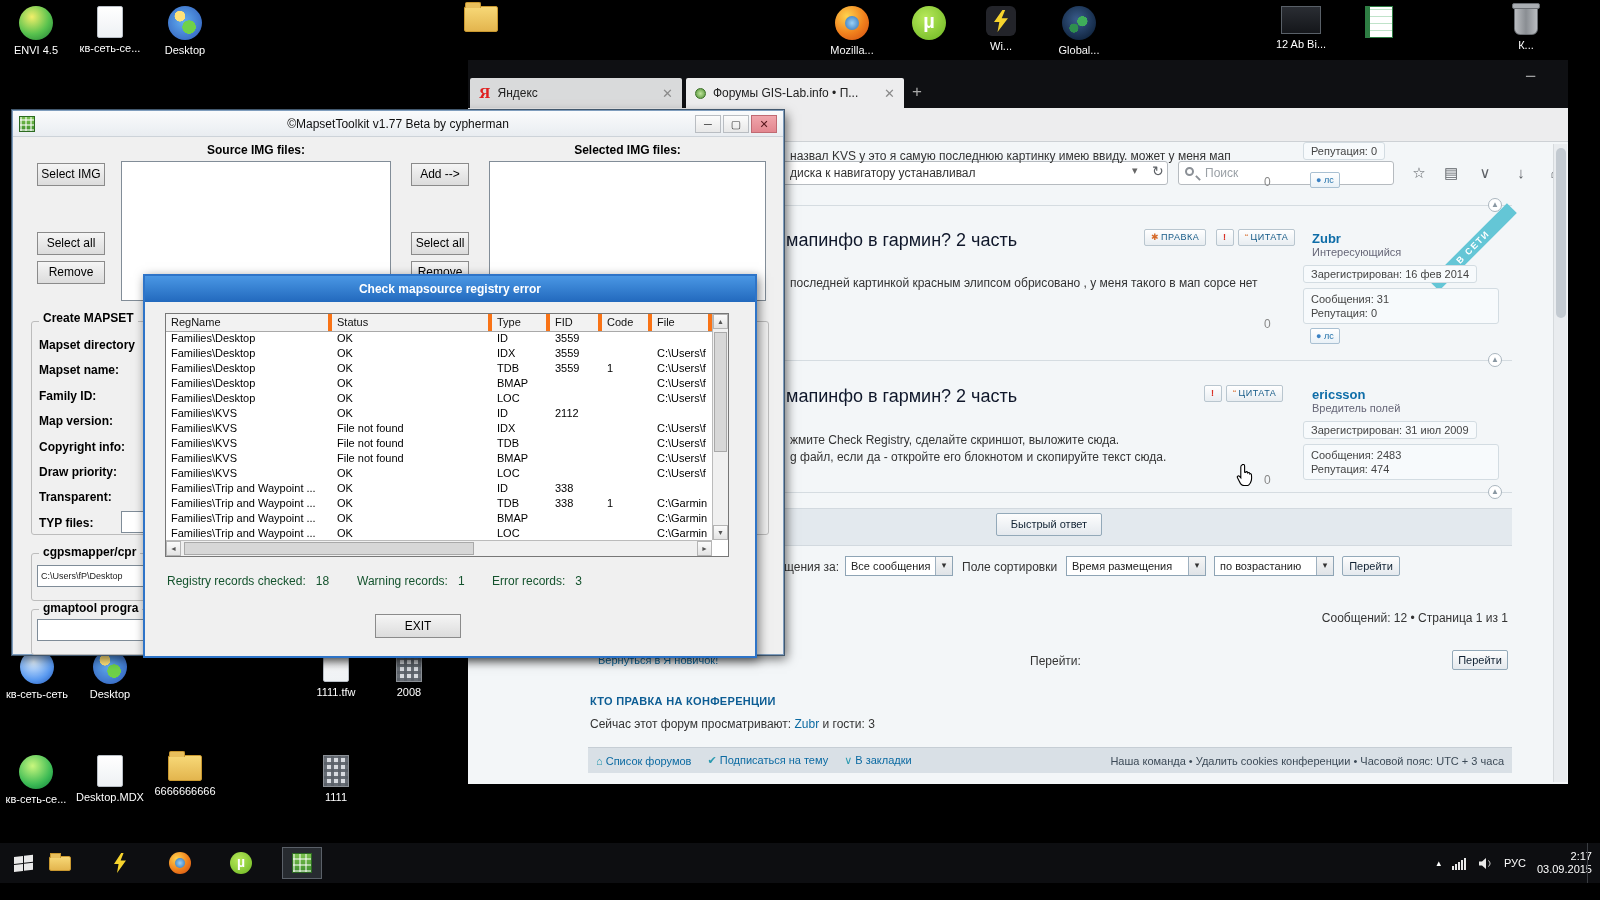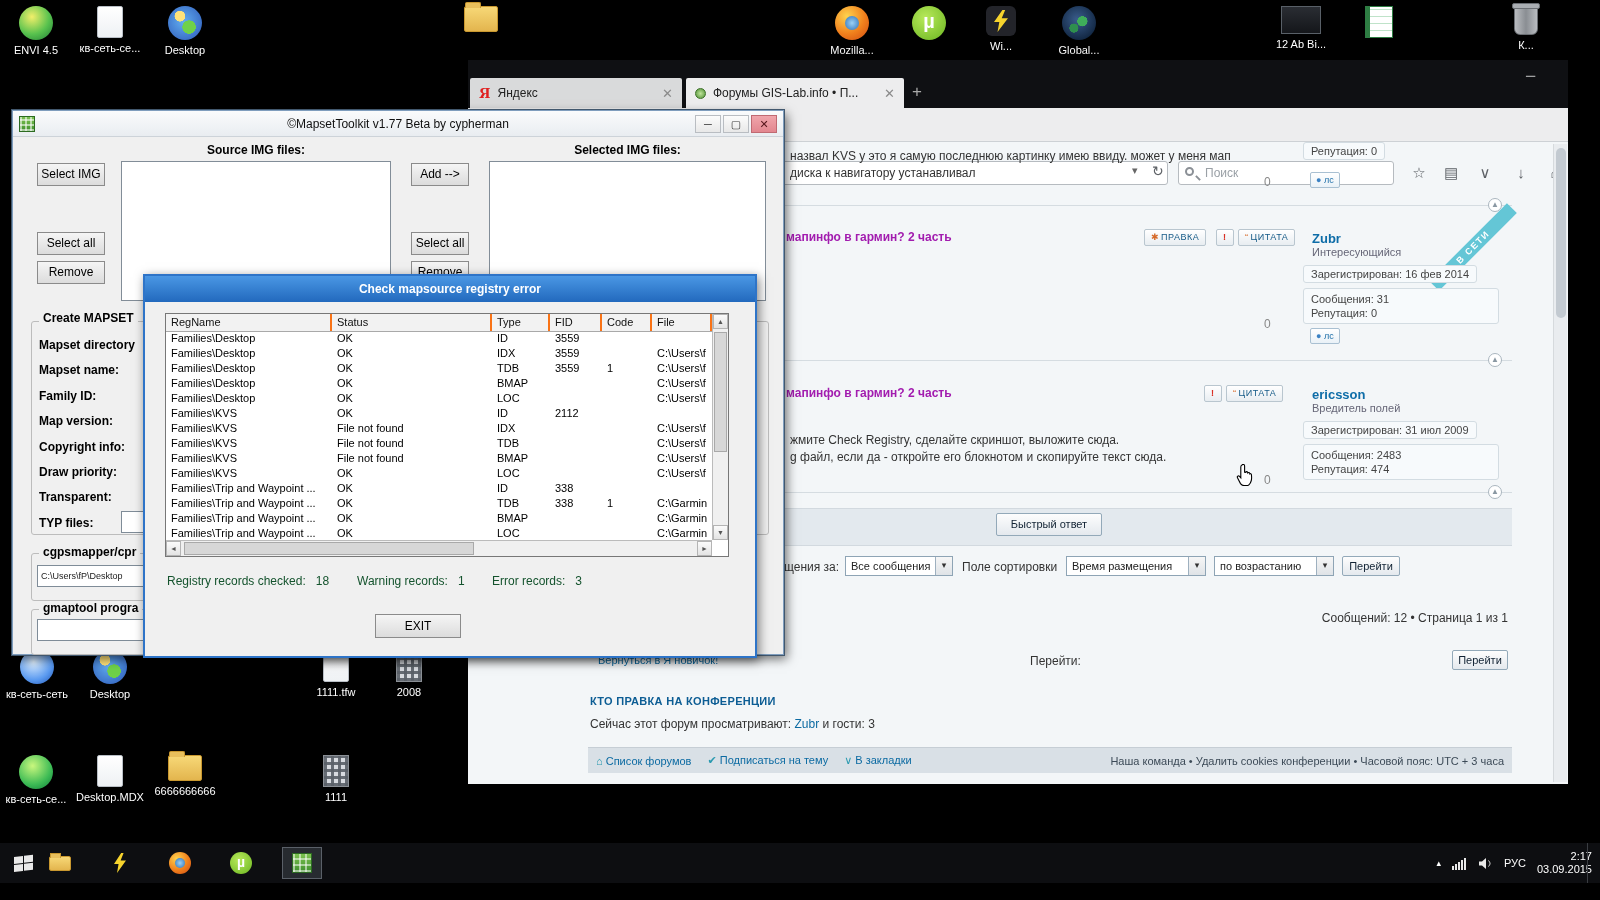--- a/index.html
+++ b/index.html
@@ -49,21 +49,21 @@
 .searchfield{position:absolute;left:710px;top:53px;width:216px;height:24px;background:#fff;border:1px solid #b6bbc0;border-radius:3px;color:#9aa0a6;font-size:12px;line-height:22px;padding-left:26px}
 .mag{position:absolute;left:717px;top:59px;width:9px;height:9px;border:2px solid #8b9096;border-radius:50%}
 .mag::after{content:"";position:absolute;left:8px;top:8px;width:6px;height:2px;background:#8b9096;transform:rotate(45deg)}
 .tbicon{position:absolute;top:53px;width:26px;height:24px;color:#5d6166;font-size:15px;text-align:center;line-height:24px}
 .pagebody{position:absolute;left:120px;top:82px;width:924px;height:642px}
 .vscroll{position:absolute;right:1px;top:84px;width:14px;height:638px;background:#e9ecef;border-left:1px solid #d6dadd}
 .vthumb{position:absolute;left:2px;top:4px;width:10px;height:170px;background:#c3cad1;border-radius:5px}
 
 
 .ptext{position:absolute;font-size:12px;color:#333;white-space:nowrap}
-.ptitle{position:absolute;font-size:12px;font-weight:bold;color:#a21caf;white-space:nowrap}
+.ptitle{position:absolute;font-size:18px;font-weight:normal;color:#0f172a;white-space:nowrap}
 .uname{position:absolute;font-size:13px;font-weight:bold;color:#0e6da8}
 .urank{position:absolute;font-size:11px;color:#667}
 .uline{position:absolute;font-size:11px;color:#444;background:#f7fafc;border:1px solid #d3dce2;border-radius:3px;padding:2px 7px;white-space:nowrap}
 .ubox{position:absolute;width:196px;font-size:11px;color:#444;background:#f7fafc;border:1px solid #d3dce2;border-radius:3px;padding:3px 7px;line-height:14px}
 .vote{position:absolute;font-size:12px;color:#888}
 .pm{position:absolute;height:16px;border:1px solid #a9c0d2;border-radius:2px;background:linear-gradient(#fff,#e9f1f7);color:#1d6ea8;font-size:9px;line-height:14px;padding:0 5px}
 .pm b{color:#3b82c4;font-weight:normal}
 .fbtn{position:absolute;height:17px;border:1px solid #b9c6cf;border-radius:2px;background:linear-gradient(#fff,#e8edf1);color:#155a87;font-size:9px;line-height:15px;padding:0 6px;letter-spacing:.5px;white-space:nowrap}
 .fbtn .gx{color:#d66a2a;margin-right:2px}
 .rep{color:#d93025;font-weight:bold}
@@ -92,21 +92,21 @@
 .grp{position:absolute;border:1px solid #bcbcbc;border-radius:3px}
 .mfields{position:absolute;left:26px;top:222px;width:110px}
 .mfrow{height:25.4px;line-height:25.4px;font-weight:bold;font-size:12px;white-space:nowrap}
 .tinput{position:absolute;background:#fff;border:1px solid #7f8c98;font-size:9px;color:#222;line-height:20px;padding:0 3px;white-space:nowrap;overflow:hidden}
 
 
 #dialog{position:absolute;left:143px;top:274px;width:614px;height:384px;background:#f0f0f0;border:2px solid #2e74c8;box-shadow:2px 3px 10px rgba(0,0,0,.5);z-index:3}
 .dtitle{height:26px;background:linear-gradient(#4a97e4,#2269bd);color:#fff;font-size:12px;font-weight:bold;text-align:center;line-height:26px}
 .tblwrap{position:absolute;left:20px;top:37px;width:564px;height:244px;background:#fff;border:1px solid #777}
 .thead{position:absolute;left:0;top:0;right:16px;height:18px;display:flex;background:#f2f2f2;border-bottom:1px solid #a9a9a9;font-size:11px;color:#111}
-.thead span{border-right:2px solid #f97316;padding:2px 0 0 5px;white-space:nowrap;overflow:hidden}
+.thead span{border-right:4px solid #f97316;padding:2px 0 0 5px;white-space:nowrap;overflow:hidden}
 .tbody{position:absolute;left:0;top:18px;right:16px;bottom:16px;overflow:hidden}
 .trow{display:flex;height:15px;font-size:11px;color:#000}
 .trow span{padding-left:5px;white-space:nowrap;overflow:hidden}
 .c0{width:166px}.c1{width:160px}.c2{width:58px}.c3{width:52px}.c4{width:50px}.c5{flex:1}
 .vsb{position:absolute;right:0;top:0;width:16px;bottom:16px;background:#f0f0f0;border-left:1px solid #bbb}
 .hsb{position:absolute;left:0;bottom:0;right:16px;height:16px;background:#f0f0f0;border-top:1px solid #bbb}
 .sbb{position:absolute;background:linear-gradient(#fbfbfb,#e3e3e3);border:1px solid #b4b4b4;color:#555;font-size:7px;text-align:center}
 .sbt{position:absolute;background:#d7d7d7;border:1px solid #a9a9a9}
 .dstat{position:absolute;font-size:12px;color:#14532d;white-space:nowrap}
 .dstat b{font-weight:normal;margin-left:10px}
@@ -259,20 +259,21 @@
       <div class="fbtn" style="left:650px;top:87px"><span class="gx">“</span><span>ЦИТАТА</span></div>
       <div class="ribbon" style="left:830px;top:98px">В СЕТИ</div>
       <div class="uname" style="left:724px;top:89px">Zubr</div>
       <div class="urank" style="left:724px;top:104px">Интересующийся</div>
       <div class="uline" style="left:715px;top:123px">Зарегистрирован: 16 фев 2014</div>
       <div class="ubox" style="left:715px;top:146px">
         <div>Сообщения: 31</div>
         <div>Репутация: 0</div>
       </div>
       <div class="pm" style="left:722px;top:186px"><b>●</b> <span>лс</span></div>
+      <div class="ptext" style="left:202px;top:134px">последней картинкой красным элипсом обрисовано , у меня такого в мап сорсе нет</div>
       <div class="vote" style="left:676px;top:175px">0</div>
       <div class="divline" style="top:218px"></div>
       <div class="upcirc" style="left:900px;top:211px">▲</div>
 
       <div class="ptitle" style="left:198px;top:244px">мапинфо в гармин? 2 часть</div>
       <div class="fbtn rep" style="left:616px;top:243px">!</div>
       <div class="fbtn" style="left:638px;top:243px"><span class="gx">“</span><span>ЦИТАТА</span></div>
       <div class="uname" style="left:724px;top:245px">ericsson</div>
       <div class="urank" style="left:724px;top:260px">Вредитель полей</div>
       <div class="uline" style="left:715px;top:279px">Зарегистрирован: 31 июл 2009</div>

